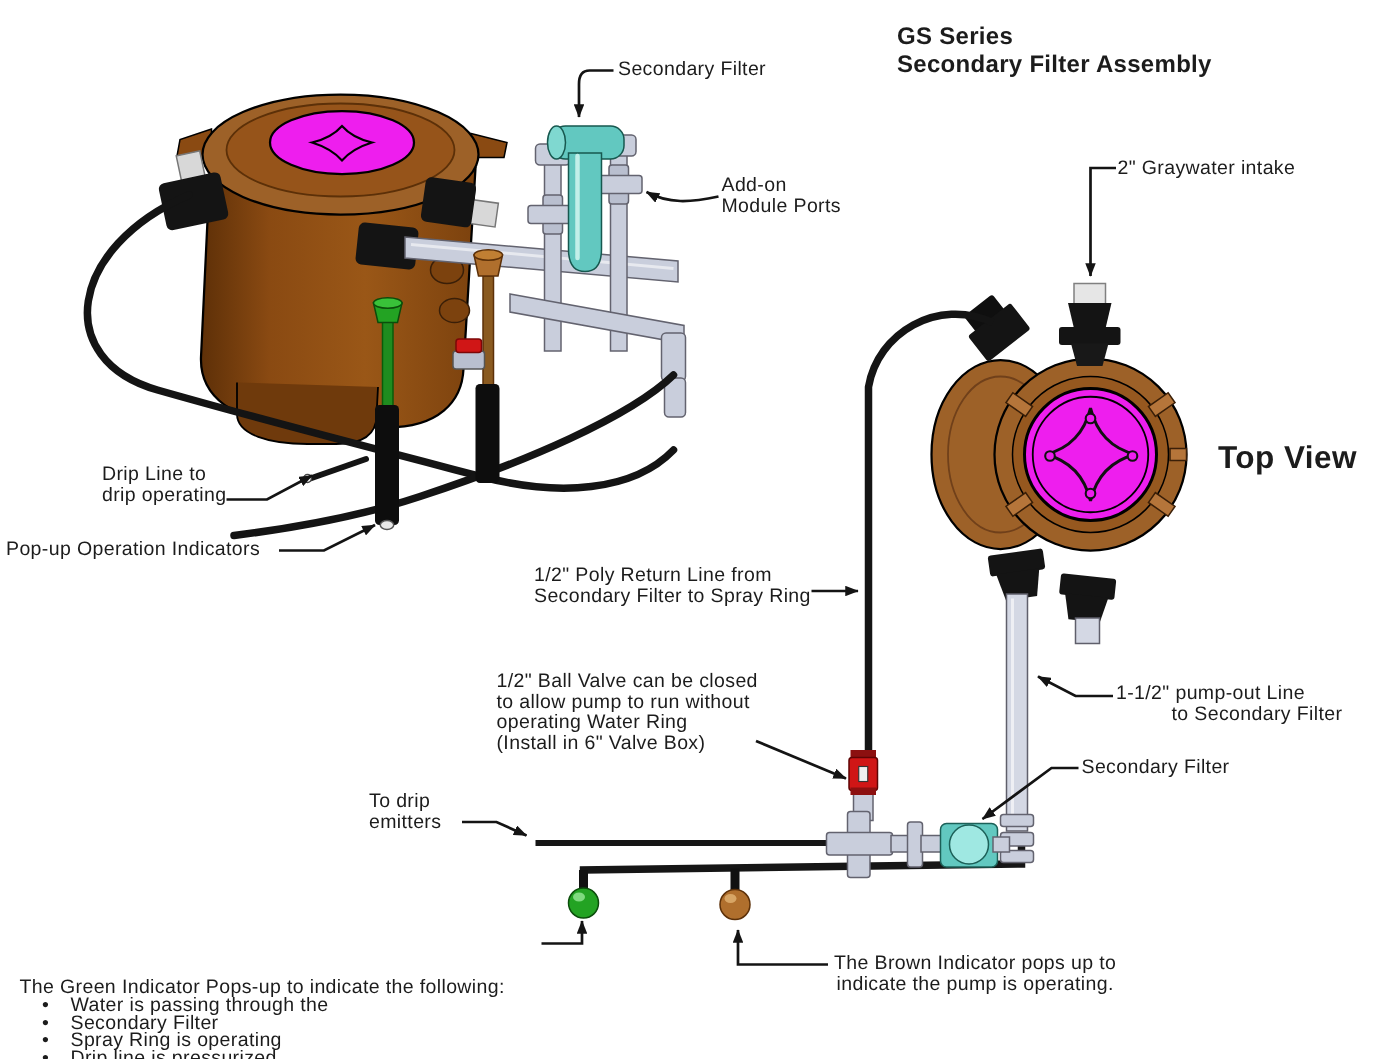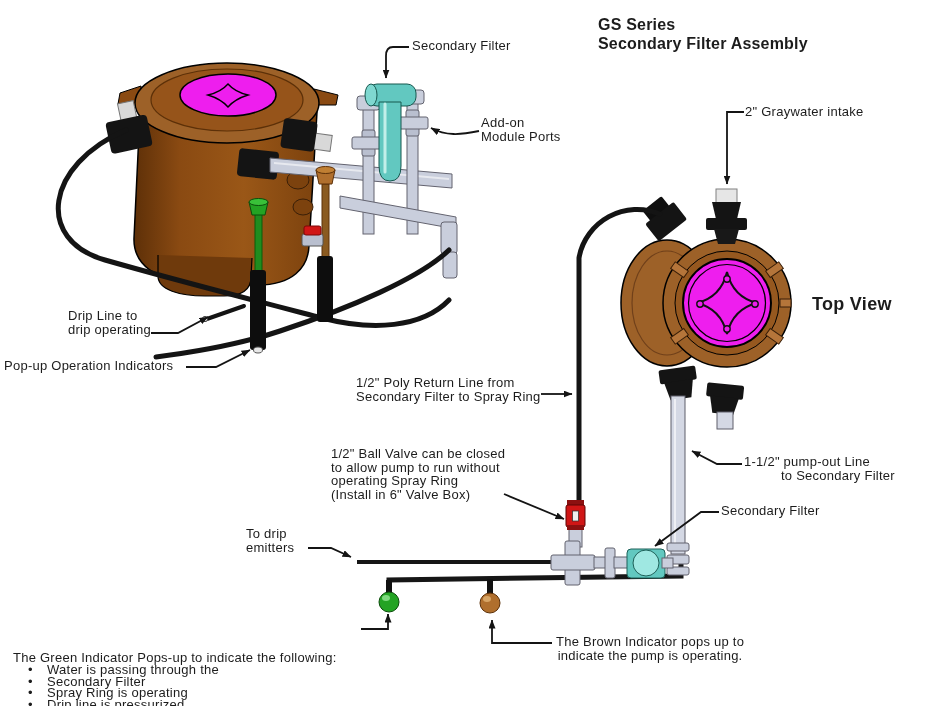--- a/index.html
+++ b/index.html
@@ -1,21 +1,21 @@
 <!DOCTYPE html>
 <html><head>
 <meta charset="utf-8">
 <style>
   html,body{margin:0;padding:0;background:#ffffff;}
   .canvas{position:relative;width:930px;height:706px;background:#fff;overflow:hidden;
           font-family:"Liberation Sans",sans-serif;color:#1c1c1c;}
   svg{position:absolute;left:0;top:0;}
   .lbl{position:absolute;font-size:13px;line-height:1.05;letter-spacing:.25px;white-space:nowrap;color:#1c1c1c;}
   .title{position:absolute;left:598px;top:16px;font-size:16px;font-weight:bold;line-height:1.18;letter-spacing:.2px;}
-  .topview{position:absolute;left:812px;top:294px;font-size:18px;font-weight:bold;letter-spacing:.3px;}
+  .topview{position:absolute;left:812px;top:294px;font-size:21px;font-weight:bold;letter-spacing:.3px;}
   .note-head{white-space:nowrap;}
   .bullet-row{display:flex;}
   .bullet-row .b{width:34px;text-align:left;padding-left:15px;box-sizing:border-box;}
 </style>
 </head>
 <body>
 
 <div class="canvas">
 
 <svg width="930" height="706" viewBox="0 0 930 706">
@@ -247,21 +247,21 @@
 <div class="lbl" style="left:4px;top:359px;">Pop-up Operation Indicators</div>
 
 <div class="lbl" style="left:356px;top:376px;">
   <div>1/2" Poly Return Line from</div>
   <div>Secondary Filter to Spray Ring</div>
 </div>
 
 <div class="lbl" style="left:331px;top:447px;">
   <div>1/2" Ball Valve can be closed</div>
   <div>to allow pump to run without</div>
-  <div>operating Spray Ring</div>
+  <div>operating Water Ring</div>
   <div>(Install in 6" Valve Box)</div>
 </div>
 
 <div class="lbl" style="left:744px;top:455px;">
   <div>1-1/2" pump-out Line</div>
   <div style="padding-left:8px;margin-left:29px;">to Secondary Filter</div>
 </div>
 
 <div class="lbl" style="left:721px;top:504px;">Secondary Filter</div>
 

